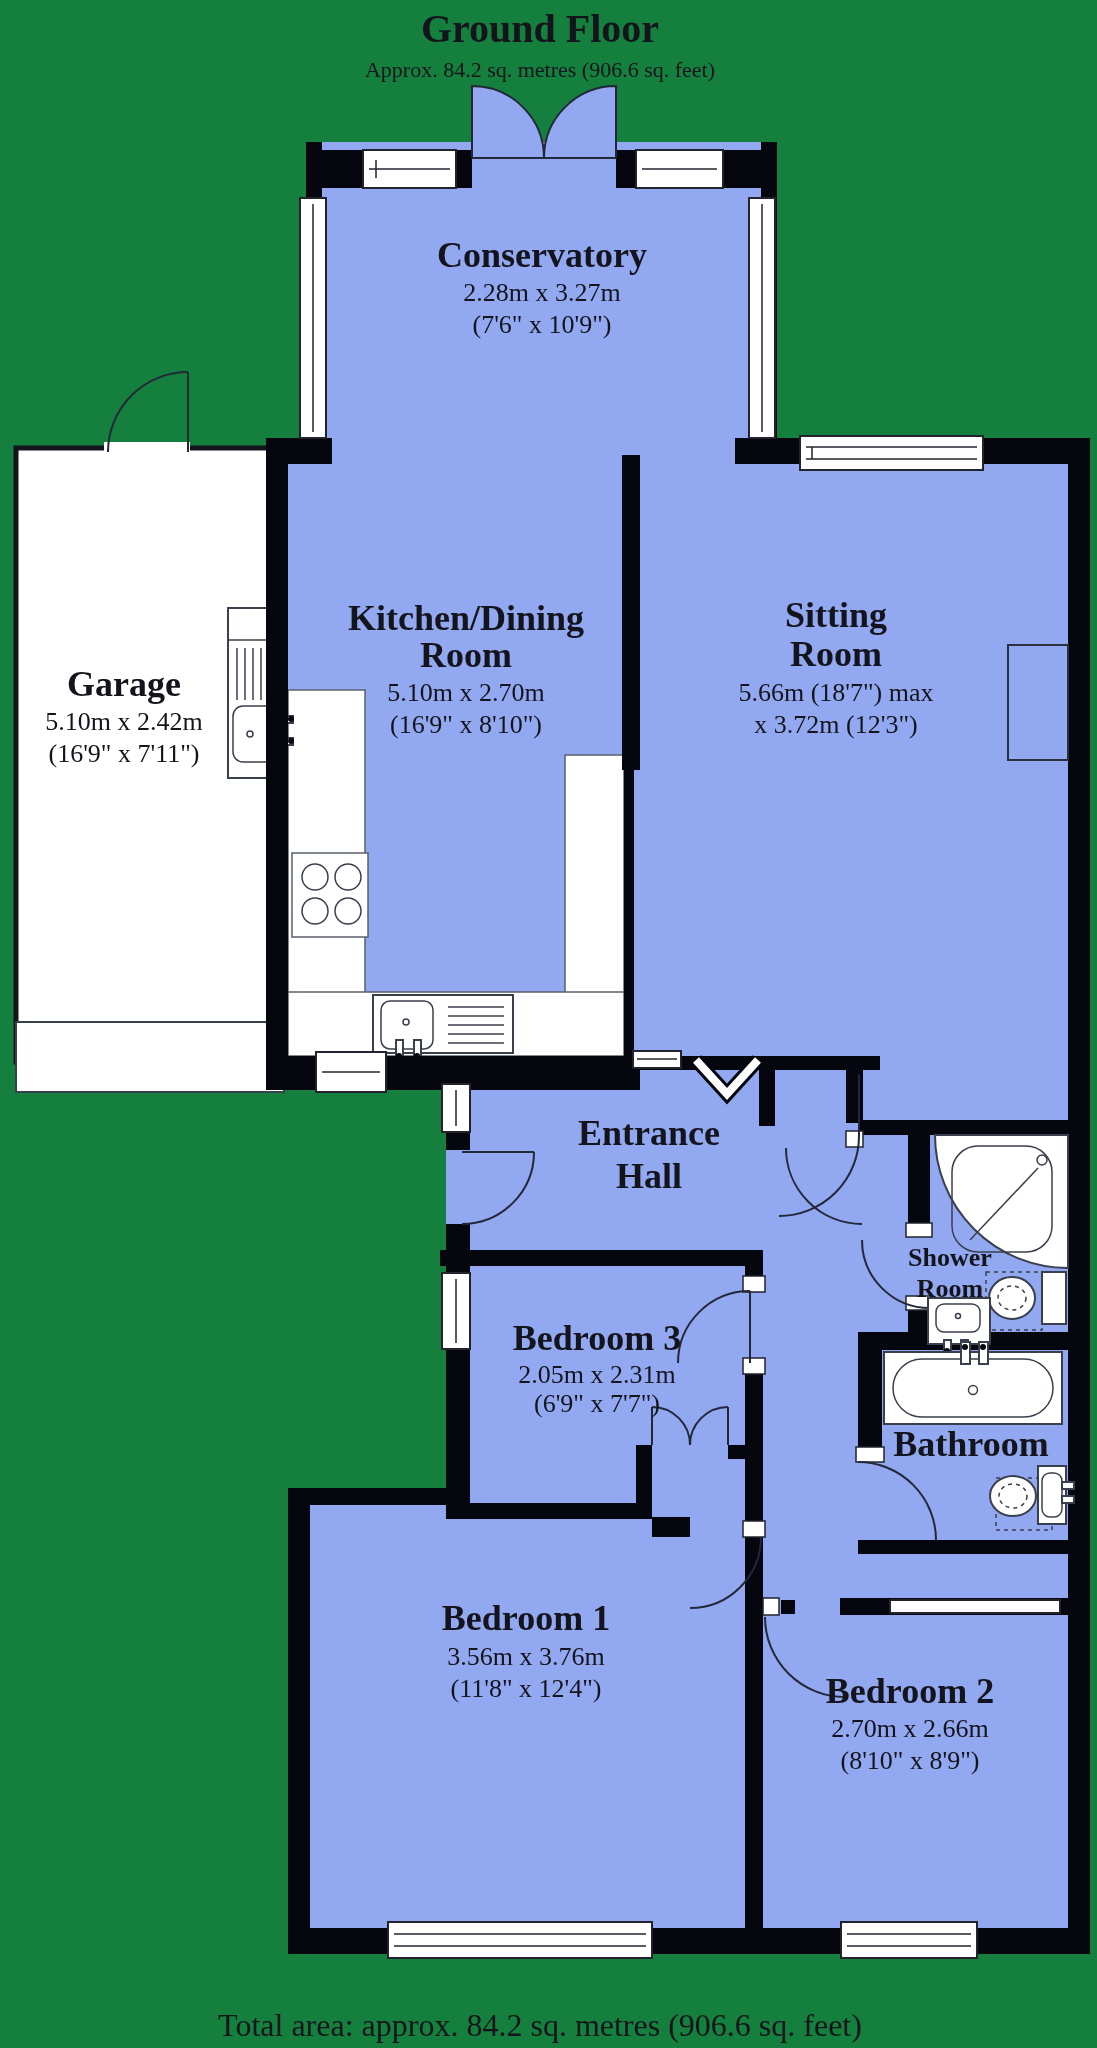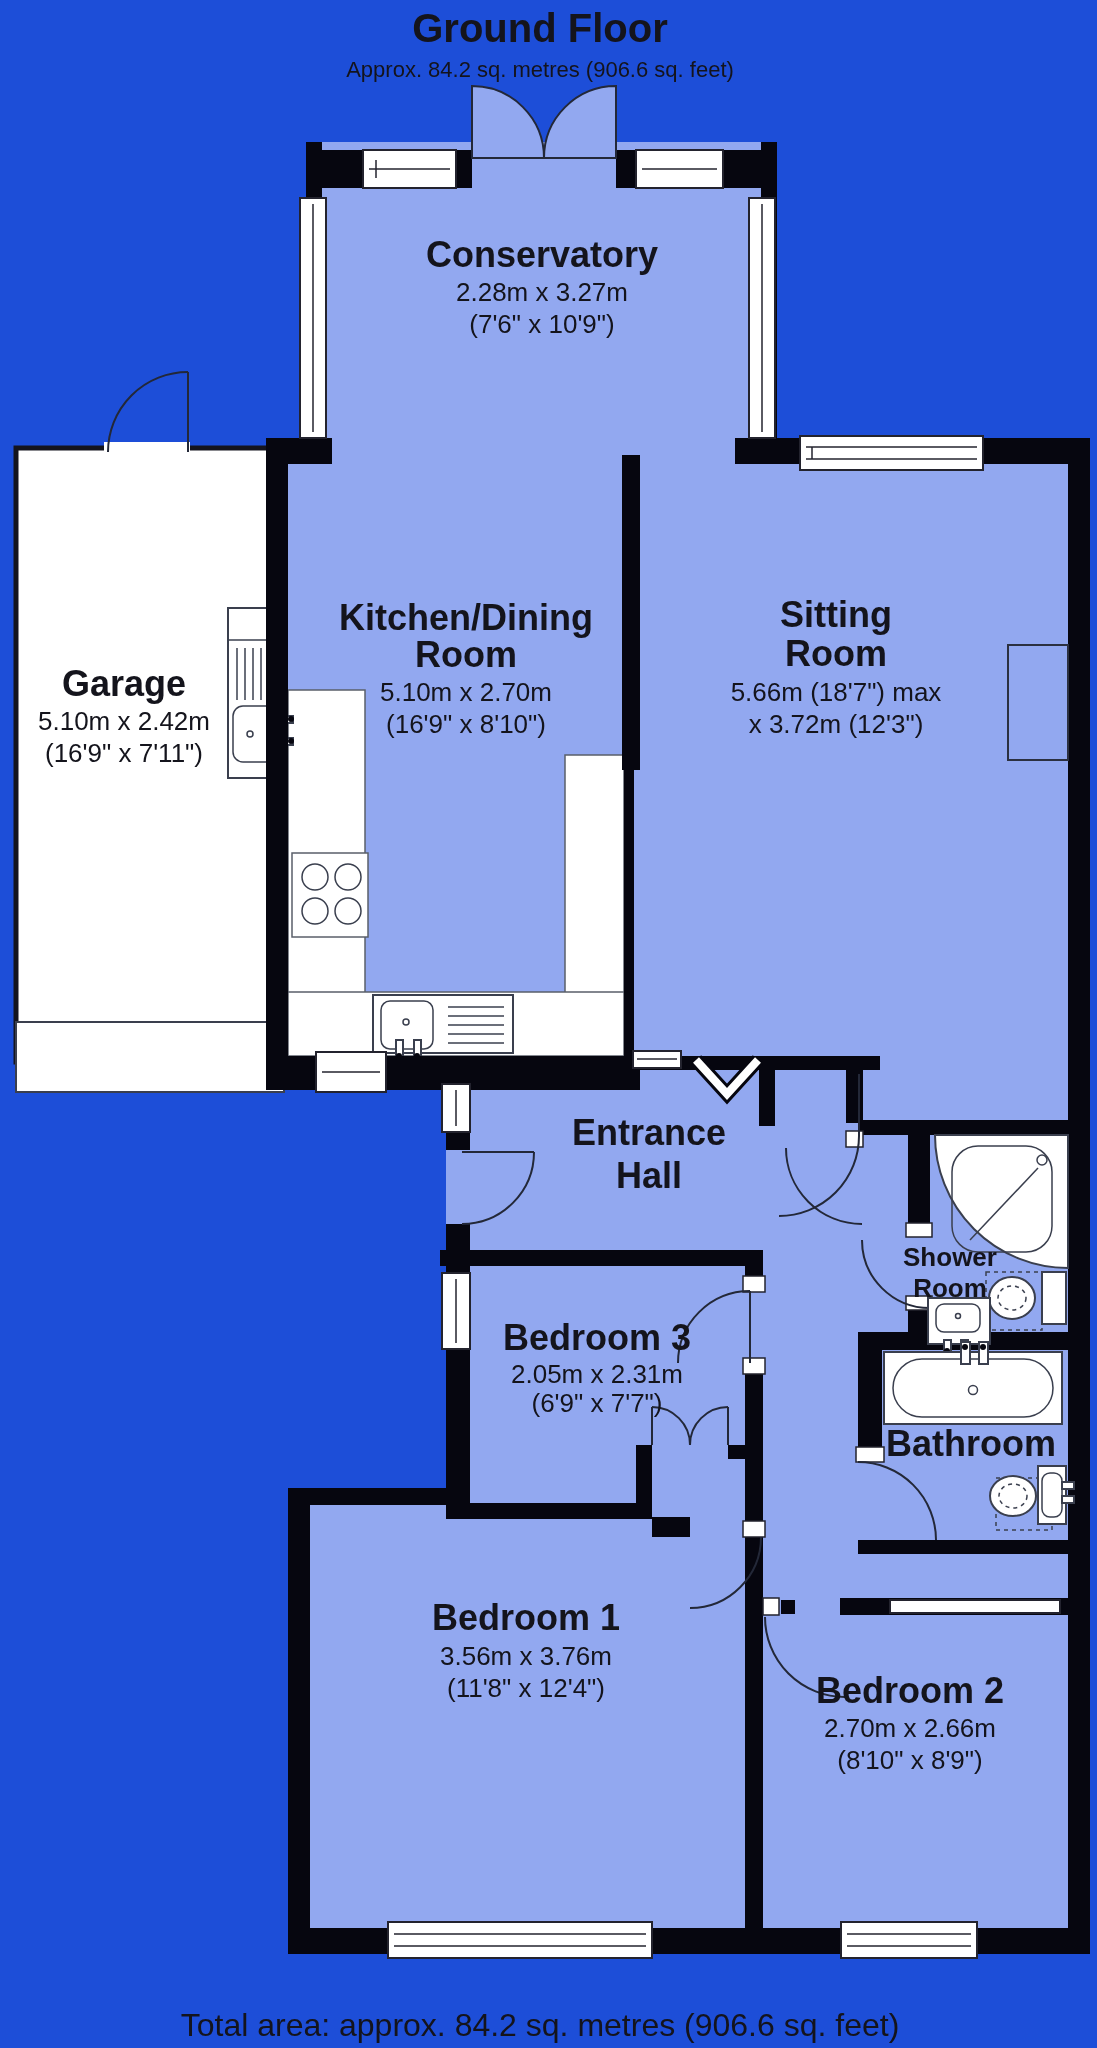--- a/index.html
+++ b/index.html
@@ -1,21 +1,21 @@
 <!DOCTYPE html>
 <html style="--room-fill: #92a8f0; --wall: #06060f; --ink: #14141c;"><head>
 <meta charset="utf-8">
 <style>
   :root{
     --room-fill:#92a8f0;
     --wall:#06060f;
     --ink:#14141c;
   }
   html,body{margin:0;padding:0;background:#fff;}
-  .page{position:relative;width:1097px;height:2048px;background:#1d4ed8;font-family:Liberation Sans, sans-serif;}
+  .page{position:relative;width:1097px;height:2048px;background:#15803d;font-family:Liberation Serif, serif;}
   svg{display:block;}
   .wall{fill:var(--wall);}
   .blue{fill:var(--room-fill);}
   .win{fill:#ffffff;stroke:#23232e;stroke-width:2;}
   .winline{stroke:#23232e;stroke-width:1.5;fill:none;}
   .jamb{fill:#ffffff;stroke:#23232e;stroke-width:1.5;}
   .fix{fill:#ffffff;stroke:#3a3f4e;stroke-width:2;}
   .fixline{fill:none;stroke:#3a3f4e;stroke-width:1.5;}
   .dash{fill:none;stroke:#3a3f4e;stroke-width:1.5;stroke-dasharray:4 4;}
   .arc{fill:none;stroke:#232838;stroke-width:2;}

